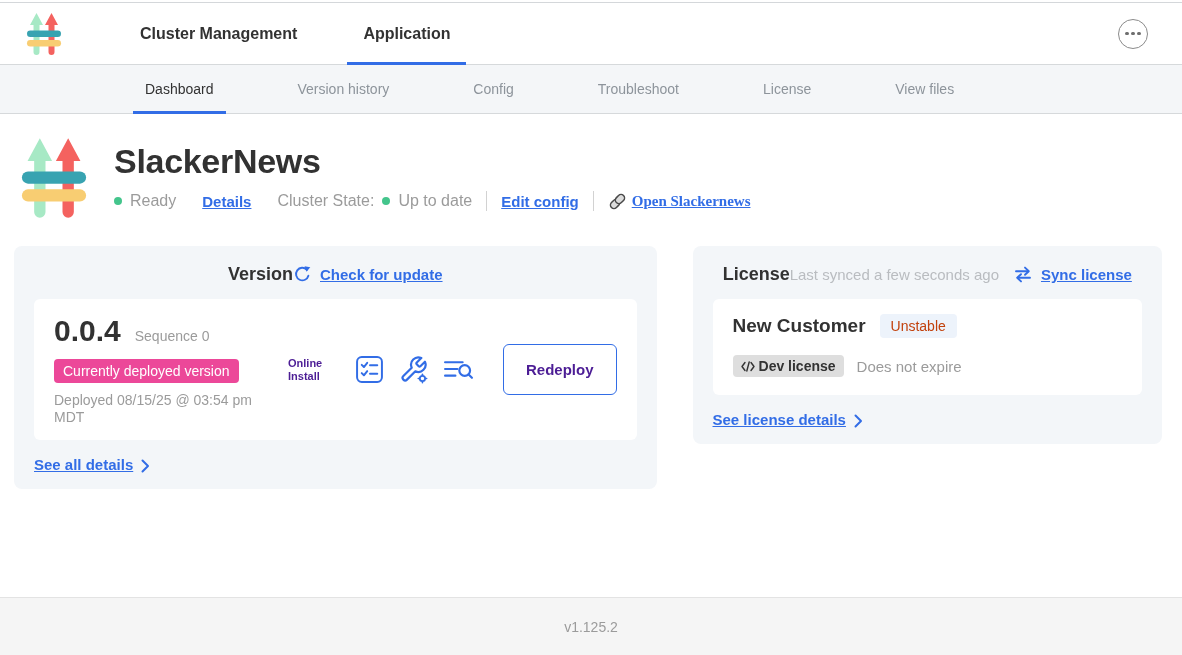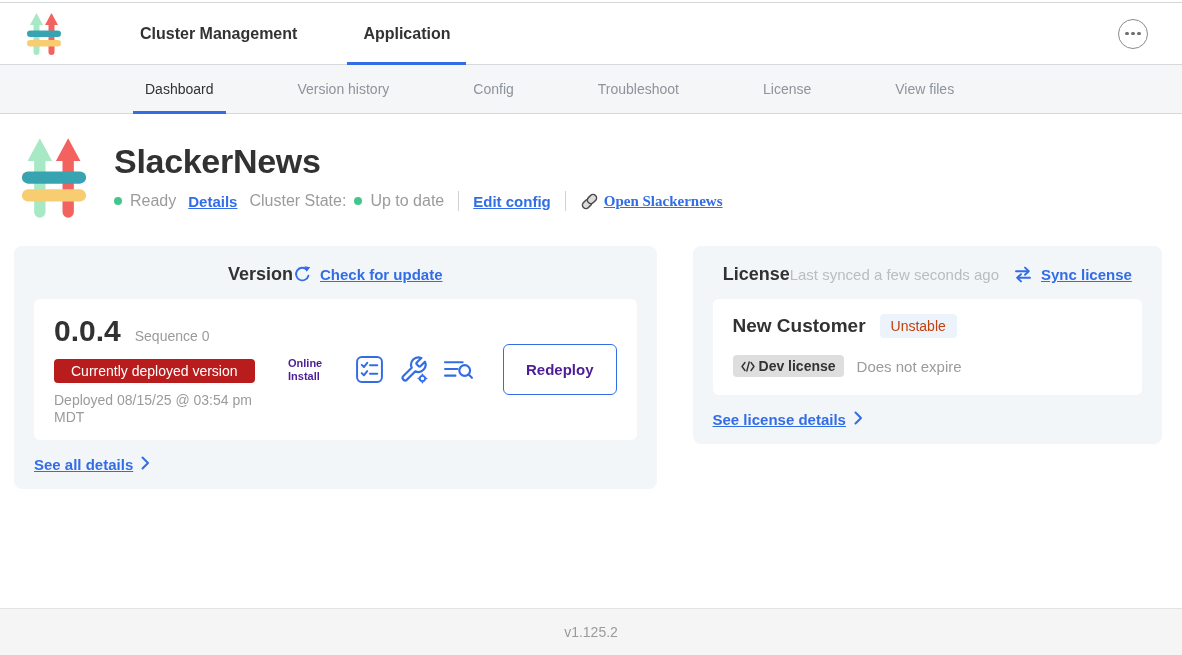--- a/index.html
+++ b/index.html
@@ -37,21 +37,21 @@
   main { flex:1; background:#fff; }
 
   
   .app-header { display:flex; padding:20px 0 0 20px; }
   .app-header .big-logo { width:68px; height:88px; flex:0 0 auto; }
   .app-header-text { margin-left:26px; padding-top:8px; }
   .app-title { font-size:34px; font-weight:700; color:#323232; letter-spacing:-0.3px; }
   .status-row { display:flex; align-items:center; margin-top:10px; font-size:16px; color:#9b9b9b; }
   .dot { width:8px; height:8px; border-radius:50%; background:#44c58c; display:inline-block; }
   .status-row .gap-s { margin-left:8px; }
-  .status-row .gap-m { margin-left:12px; }
+  .status-row .gap-m { margin-left:26px; }
   .sep { width:1px; height:20px; background:#d2d2d2; margin:0 14px; }
   .blue-link { color:#326de6; font-weight:600; font-size:15px; }
   .status-row .blue-link { font-size:15px; }
   .link-with-icon { display:flex; align-items:center; gap:5px;font-family:Liberation Serif, serif; }
 
   
   .cards-row { display:flex; gap:36px; padding:24px 20px 0 14px; align-items:flex-start; }
   .card { flex:1; background:#f3f6f9; border-radius:8px; padding:18px 20px 16px; }
   .card-head { display:flex; align-items:center; justify-content:center; }
   .card-title { font-size:18px; font-weight:700; color:#323232; }
@@ -59,42 +59,42 @@
   .muted-light { color:#b9bcc0; font-size:15px; }
 
   .inner-card { background:#fff; border-radius:6px; margin-top:14px; padding:15px 20px; }
 
   
   .version-inner { display:flex; align-items:center; }
   .v-left { width:232px; flex:0 0 auto; }
   .v-num-row { display:flex; align-items:baseline; gap:14px; }
   .v-number { font-size:30px; font-weight:700; color:#323232; }
   .v-seq { font-size:14px; color:#9b9b9b; }
-  .deploy-badge { display:inline-block; margin-top:11px; background:#b91c1c; color:#fff;
-    font-size:14px; font-weight:500; padding:4px 17px; border-radius:4px; }
+  .deploy-badge { display:inline-block; margin-top:11px; background:#ec4899; color:#fff;
+    font-size:14px; font-weight:500; padding:4px 9px; border-radius:4px; }
   .deployed-at { margin-top:9px; font-size:14px; color:#9b9b9b; max-width:220px; line-height:1.18; }
   .v-right { display:flex; align-items:center; gap:15px; margin-left:2px; }
   .install-type { font-size:11px; font-weight:700; color:#4c1d95; line-height:1.15; width:52px; }
   .action-icon { display:flex; align-items:center; cursor:pointer; }
   .redeploy-btn { margin-left:14px; background:#fff; border:1px solid #326de6; border-radius:6px;
     color:#4c1d95; font-weight:700; font-size:15px; padding:16px 22px; cursor:pointer;
     font-family:"Liberation Sans", sans-serif; }
-  .card-footer-link { display:flex; align-items:flex-start; gap:8px; margin-top:16px; }
+  .card-footer-link { display:flex; align-items:flex-end; gap:8px; margin-top:16px; }
 
   
   .lic-row1 { display:flex; align-items:center; }
   .customer-name { font-size:19px; font-weight:700; color:#323232; }
   .channel-badge { margin-left:14px; background:#edf3fb; color:#c2410c; font-size:14px;
     padding:4px 11px; border-radius:4px; }
   .lic-row2 { display:flex; align-items:center; margin-top:17px; padding-bottom:3px; }
   .type-badge { display:flex; align-items:center; gap:4px; background:#dedede; color:#323232;
     font-size:14px; font-weight:700; padding:3px 8px; border-radius:4px; }
   .expiry { margin-left:13px; font-size:15px; color:#9b9b9b; }
 
-  footer { height:47px; background:#f5f5f5; border-top:1px solid #e3e3e3;
+  footer { height:58px; background:#f5f5f5; border-top:1px solid #e3e3e3;
     display:flex; align-items:center; justify-content:center; font-size:14px; color:#9b9b9b; }
 </style>
 </head>
 <body>
 
 <svg width="0" height="0" style="position:absolute">
   <defs>
     <symbol id="sym-logo" viewBox="0 0 72 92">
       <path d="M21 4 L8 28 L15 28 L15 82 A6 6 0 0 0 27 82 L27 28 L34 28 Z" fill="#a7e9c5"></path>
       <path d="M51 4 L38 28 L45 28 L45 82 A6 6 0 0 0 57 82 L57 28 L64 28 Z" fill="#f4625f"></path>

